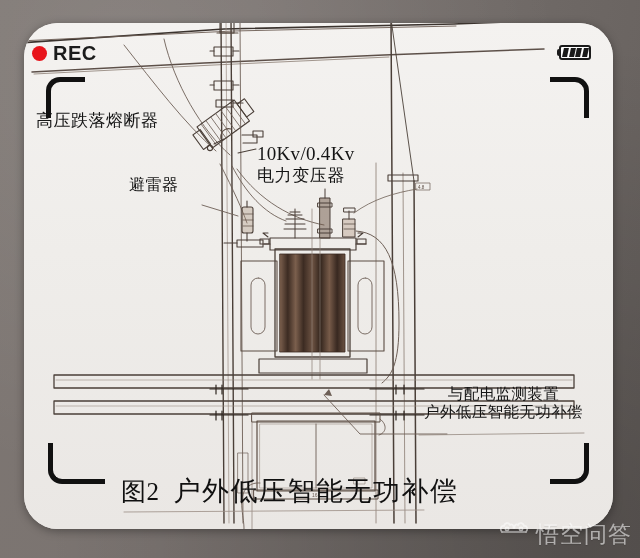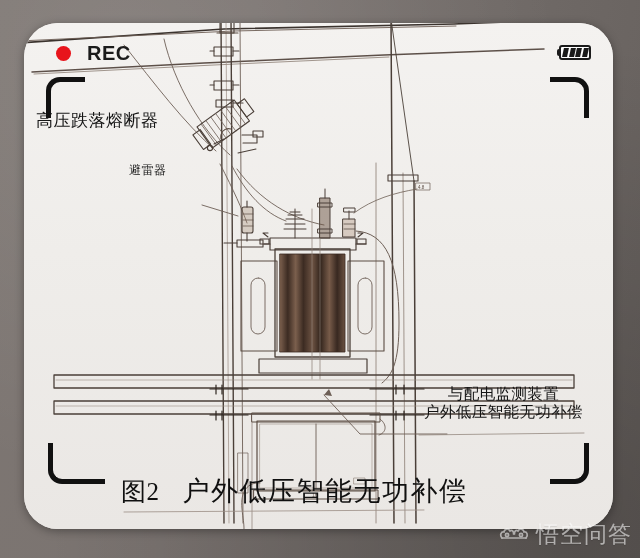--- a/index.html
+++ b/index.html
@@ -44,25 +44,25 @@
     background:
       linear-gradient(180deg, #f4f2f0 0%, #efedea 45%, #eae7e4 100%);
     pointer-events: none;
   }
 
   #drawing-layer { position:absolute; inset:0; }
 
   
   #rec-badge {
     position: absolute;
-    left: 32px;
+    left: 8px;
     top: 20px;
     display: flex;
     align-items: center;
-    gap: 16px;
+    gap: 6px;
     z-index: 12;
     justify-content: center;
   }
   #rec-dot {
     width: 15px; height: 15px;
     border-radius: 50%;
     background: #e8141b;
     display: block;
   }
   #rec-text {
@@ -124,21 +124,21 @@
   .cn-label {
     position: absolute;
     font-family: "Liberation Sans", sans-serif;
     color: #141414;
     font-weight: normal;
     line-height: 1.18;
     white-space: nowrap;
     z-index: 10;
   }
   #label-fuse   { left: 12px;  top: 88px;  font-size: 17px; letter-spacing: 0.5px;}
-  #label-arrest { left: 105px; top: 140px; font-size: 12px; letter-spacing: 0.5px;}
+  #label-arrest { left: 105px; top: 153px; font-size: 16px; letter-spacing: 0.5px;}
   #label-xfmr   { left: 233px; top: 120px; font-size: 17px; text-align: left;}
   #label-xfmr .lat {
     font-family: "Liberation Serif", serif;
     font-size: 19px;
     letter-spacing: 0.3px;
     display: block;
   }
   #label-xfmr .cn {
     display: block;
     font-size: 17px;
@@ -153,21 +153,21 @@
   }
   #label-comp span { display: block; }
 
   
   #caption {
     position: absolute;
     left: 97px;
     bottom: 20px;
     display: flex;
     align-items: baseline;
-    gap: 23px;
+    gap: 14px;
     z-index: 11;
   }
   #caption-fig {
     font-family: "Liberation Serif", serif;
     font-size: 25px;
     color: #101010;
     letter-spacing: 0.5px;
   }
   #caption-title {
     font-family: "Liberation Sans", sans-serif;
@@ -175,21 +175,20 @@
     color: #101010;
     letter-spacing: 1.5px;
   }
 
   
   #watermark {
     position: absolute;
     right: 8px;
     bottom: 8px;
     display: flex;
-    align-items: center;
     gap: 7px;
     z-index: 20;
     opacity: 0.55;
     margin-top: 44px;
   }
   #watermark-text {
     font-family: "Liberation Sans", sans-serif;
     font-size: 23px;
     color: #ffffff;
     letter-spacing: 1px;
@@ -412,20 +411,24 @@
 
     <div class="corner-bracket" id="bracket-tl"></div>
     <div class="corner-bracket" id="bracket-tr"></div>
     <div class="corner-bracket" id="bracket-bl"></div>
     <div class="corner-bracket" id="bracket-br"></div>
 
     <div class="cn-label" id="label-fuse">高压跌落熔断器</div>
 
     <div class="cn-label" id="label-arrest">避雷器</div>
 
+    <div class="cn-label" id="label-xfmr">
+      <span class="lat">10Kv/0.4Kv</span>
+      <span class="cn">电力变压器</span>
+    </div>
 
     <div class="cn-label" id="label-comp">
       <span>与配电监测装置</span>
       <span>户外低压智能无功补偿</span>
     </div>
 
     <div id="caption">
       <span id="caption-fig">图2</span>
       <span id="caption-title">户外低压智能无功补偿</span>
     </div>

